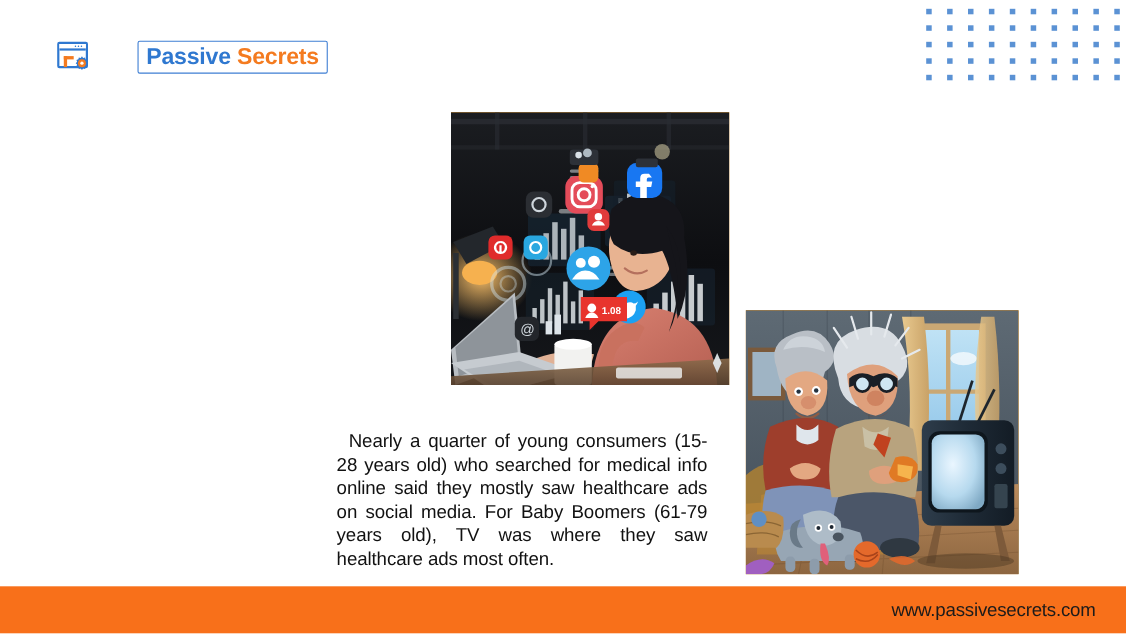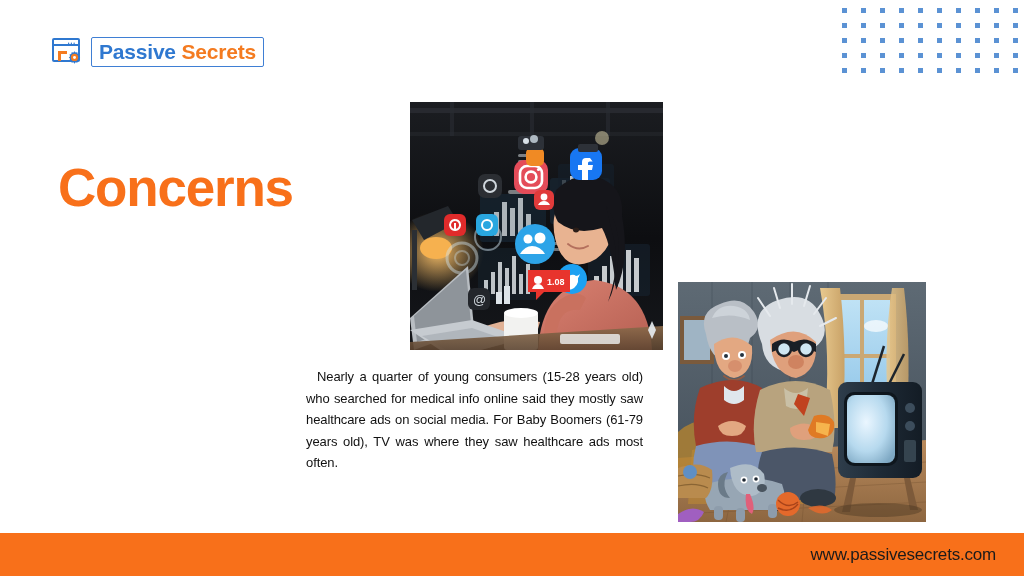--- a/index.html
+++ b/index.html
@@ -70,43 +70,44 @@
   }
   #logo-text {
     border:1.5px solid #3f7fd4;
     border-radius:2px;
     padding:1px 7px 2px 7px;
     font-size:21px;
     font-weight:700;
     letter-spacing:-0.2px;
     white-space:nowrap;
     line-height:25px;
+    margin-left:34px;
   }
   #logo-text .w1 { color:#2f78d0; }
   #logo-text .w2 { color:#f47b20; }
 
   
   #headline {
     position:absolute;
     top:158px; left:58px;
     width:350px;
     color:#F8701A;
     font-size:53px;
     font-weight:800;
     line-height:60px;
     letter-spacing:-1.2px;
   }
   #headline .ln { display:block; }
 
   
   #body-copy {
     position:absolute;
-    top:366px; left:306px;
+    top:390px; left:306px;
     width:337px;
-    font-size:13px;
+    font-size:17px;
     line-height:21.5px;
     color:#111111;
     text-align:justify;
     text-indent:11px;
     letter-spacing:-0.1px;
   }
 
   
   .photo {
     position:absolute;
@@ -209,21 +210,20 @@
       <circle cx="12" cy="10.5" r="5.1" fill="#F47B20"></circle>
       <circle cx="12" cy="10.5" r="2.1" fill="#ffffff"></circle>
     </svg>
   </div>
   <div id="logo-text">
     <span class="w1">Passive</span><span> </span><span class="w2">Secrets</span>
   </div>
 </div>
 
 <h1 id="headline">
-  <span class="ln">Concerns</span>
 </h1>
 
 <p id="body-copy">Nearly a quarter of young consumers (15-28 years old) who searched for medical info online said they mostly saw healthcare ads on social media. For Baby Boomers (61-79 years old), TV was where they saw healthcare ads most often.</p>
 
 <div class="photo" id="photo-social">
   <svg viewBox="0 0 253 248" preserveAspectRatio="xMidYMid slice">
     <defs>
       <linearGradient id="офисBG" x1="0" y1="0" x2="0" y2="1">
         <stop offset="0" stop-color="#1b1d21"></stop>
         <stop offset="0.55" stop-color="#0d0e11"></stop>

